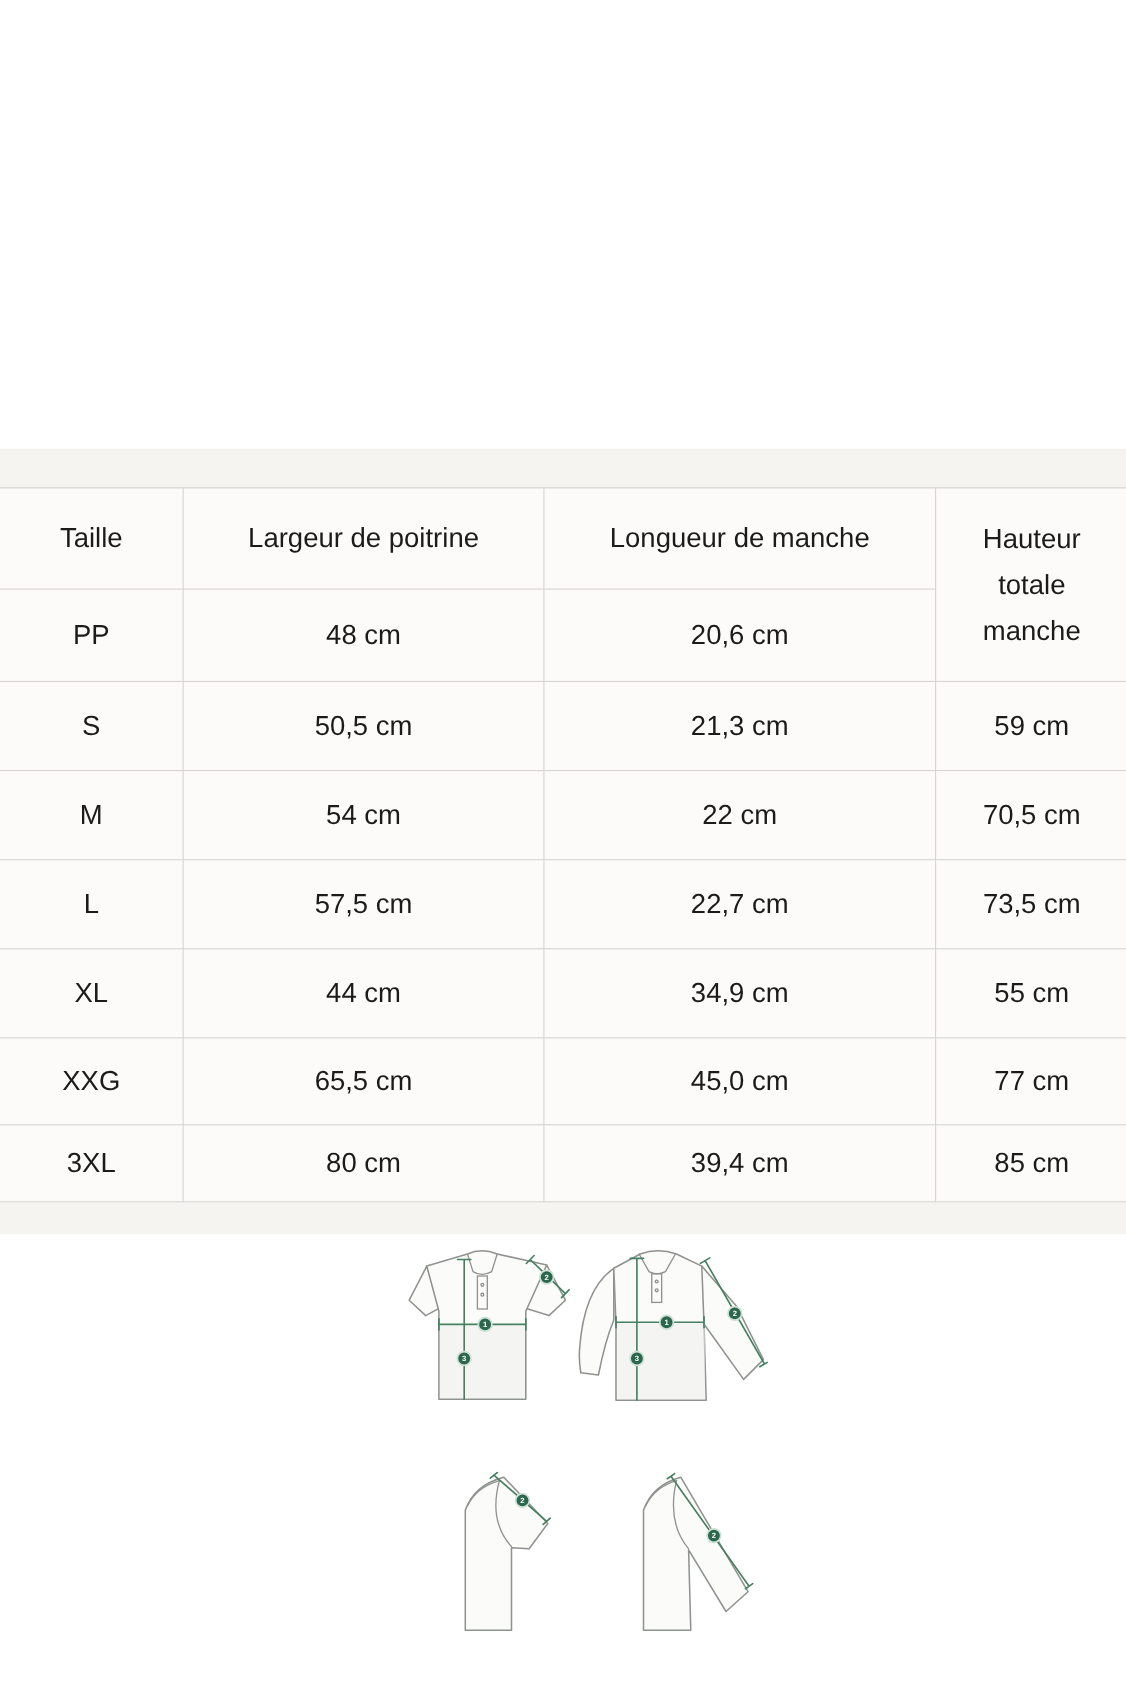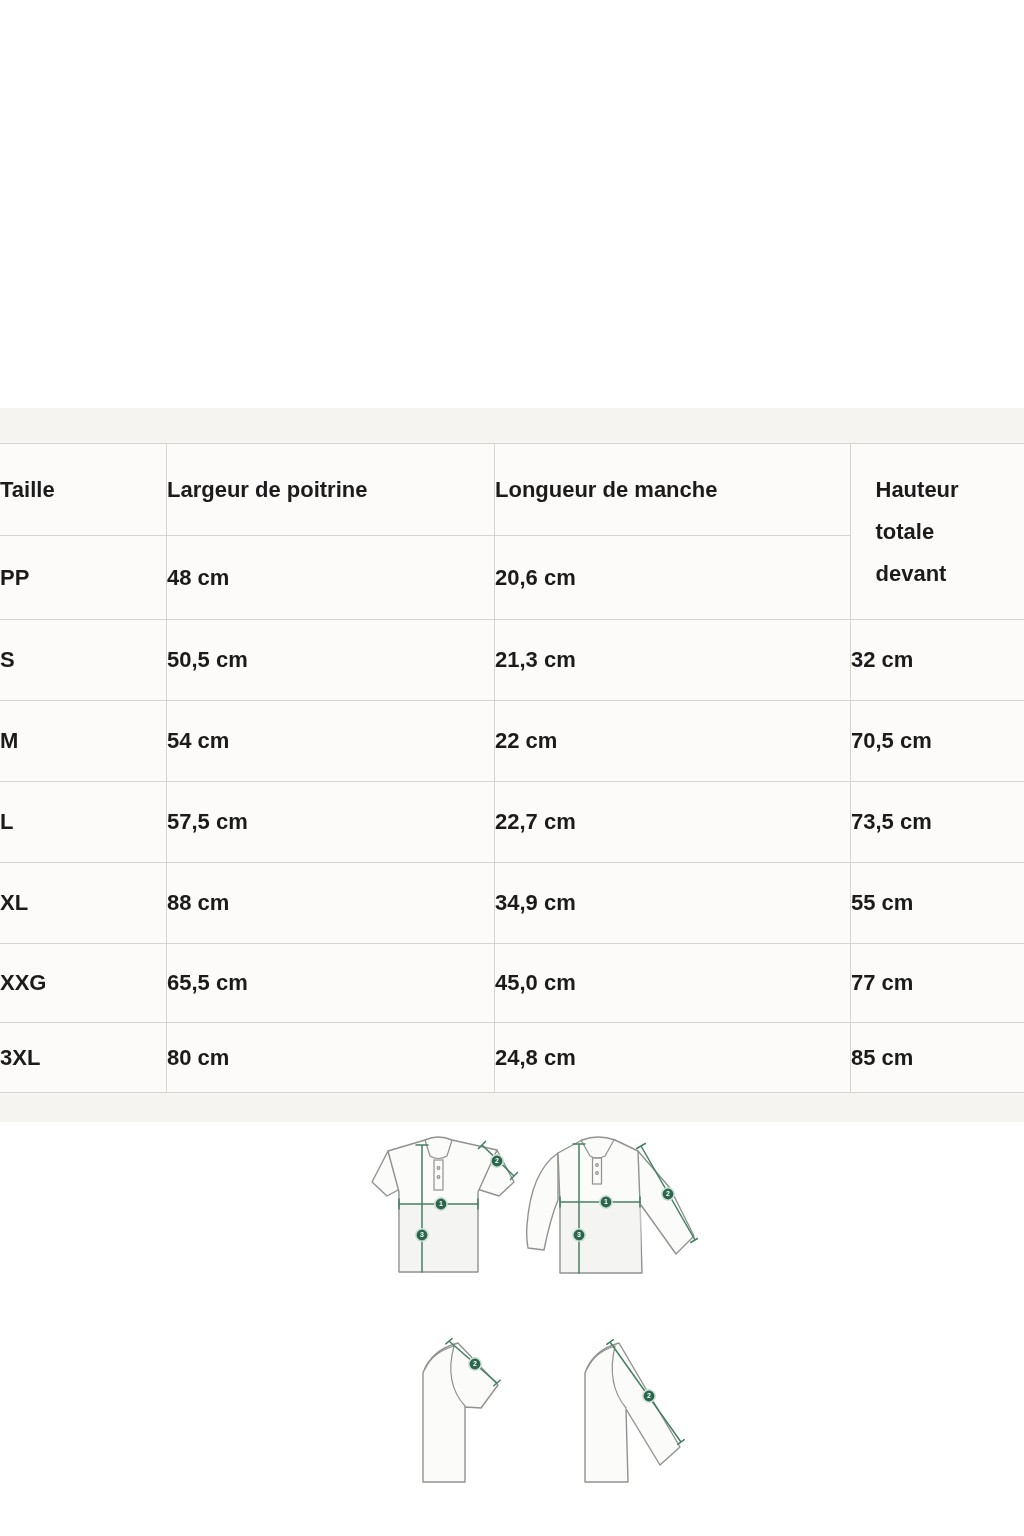--- a/index.html
+++ b/index.html
@@ -27,22 +27,22 @@
     position:absolute;left:0;top:408px;width:1024px;height:714px;
     background:var(--section-bg);
   }
   table.size-table{
     position:absolute;top:35px;left:-1px;width:1026px;
     border-collapse:collapse;table-layout:fixed;
   }
   .size-table th,.size-table td{
     border:1px solid var(--border);
     background:var(--cell-bg);
-    font-size:22px;font-weight:700;
-    text-align:left;vertical-align:middle;
+    font-size:25px;font-weight:400;
+    text-align:center;vertical-align:middle;
     padding:0;color:var(--text);
   }
   tr.rh{height:92px;}
   tr.r0{height:84px;}
   tr.rr{height:81px;}
   tr.r5{height:79px;}
   tr.r6{height:70px;}
   .hdr-wrap{width:125px;margin:0 auto;line-height:42px;}
   .diagram{position:absolute;}
   .garment{fill:var(--garment-fill);stroke:var(--garment-stroke);stroke-width:1.4;stroke-linejoin:round;}
@@ -65,62 +65,62 @@
         <col style="width:328px">
         <col style="width:356px">
         <col style="width:175px">
     </colgroup>
     <tbody>
       <tr class="rh">
         <th>Taille</th>
         <th>Largeur de poitrine</th>
         <th>Longueur de manche</th>
         <th rowspan="2">
-          <div class="hdr-wrap">Hauteur totale devant</div>
+          <div class="hdr-wrap">Hauteur totale manche</div>
         </th>
       </tr>
       <tr class="r0">
         <td>PP</td>
         <td>48 cm</td>
         <td>20,6 cm</td>
       </tr>
       <tr class="rr">
         <td>S</td>
         <td>50,5 cm</td>
         <td>21,3 cm</td>
-        <td>32 cm</td>
+        <td>59 cm</td>
       </tr>
       <tr class="rr">
         <td>M</td>
         <td>54 cm</td>
         <td>22 cm</td>
         <td>70,5 cm</td>
       </tr>
       <tr class="rr">
         <td>L</td>
         <td>57,5 cm</td>
         <td>22,7 cm</td>
         <td>73,5 cm</td>
       </tr>
       <tr class="rr">
         <td>XL</td>
-        <td>88 cm</td>
+        <td>44 cm</td>
         <td>34,9 cm</td>
         <td>55 cm</td>
       </tr>
       <tr class="r5">
         <td>XXG</td>
         <td>65,5 cm</td>
         <td>45,0 cm</td>
         <td>77 cm</td>
       </tr>
       <tr class="r6">
         <td>3XL</td>
         <td>80 cm</td>
-        <td>24,8 cm</td>
+        <td>39,4 cm</td>
         <td>85 cm</td>
       </tr>
     </tbody>
   </table>
 </div>
 
 <svg class="diagram" style="left:368px;top:1132px" width="150" height="148" viewBox="0 0 150 148">
   <path class="garment" d="M20,19 L4,50 L19,64 L32,57 Z"></path>
   <path class="garment" d="M129,18 L146,50 L131,64 L109,57 Z"></path>
   <path class="garment" d="M20,19 L57,8 Q70,2 84,8 L129,18 L110,60 L110,140 L31,140 L31,60 Z"></path>

